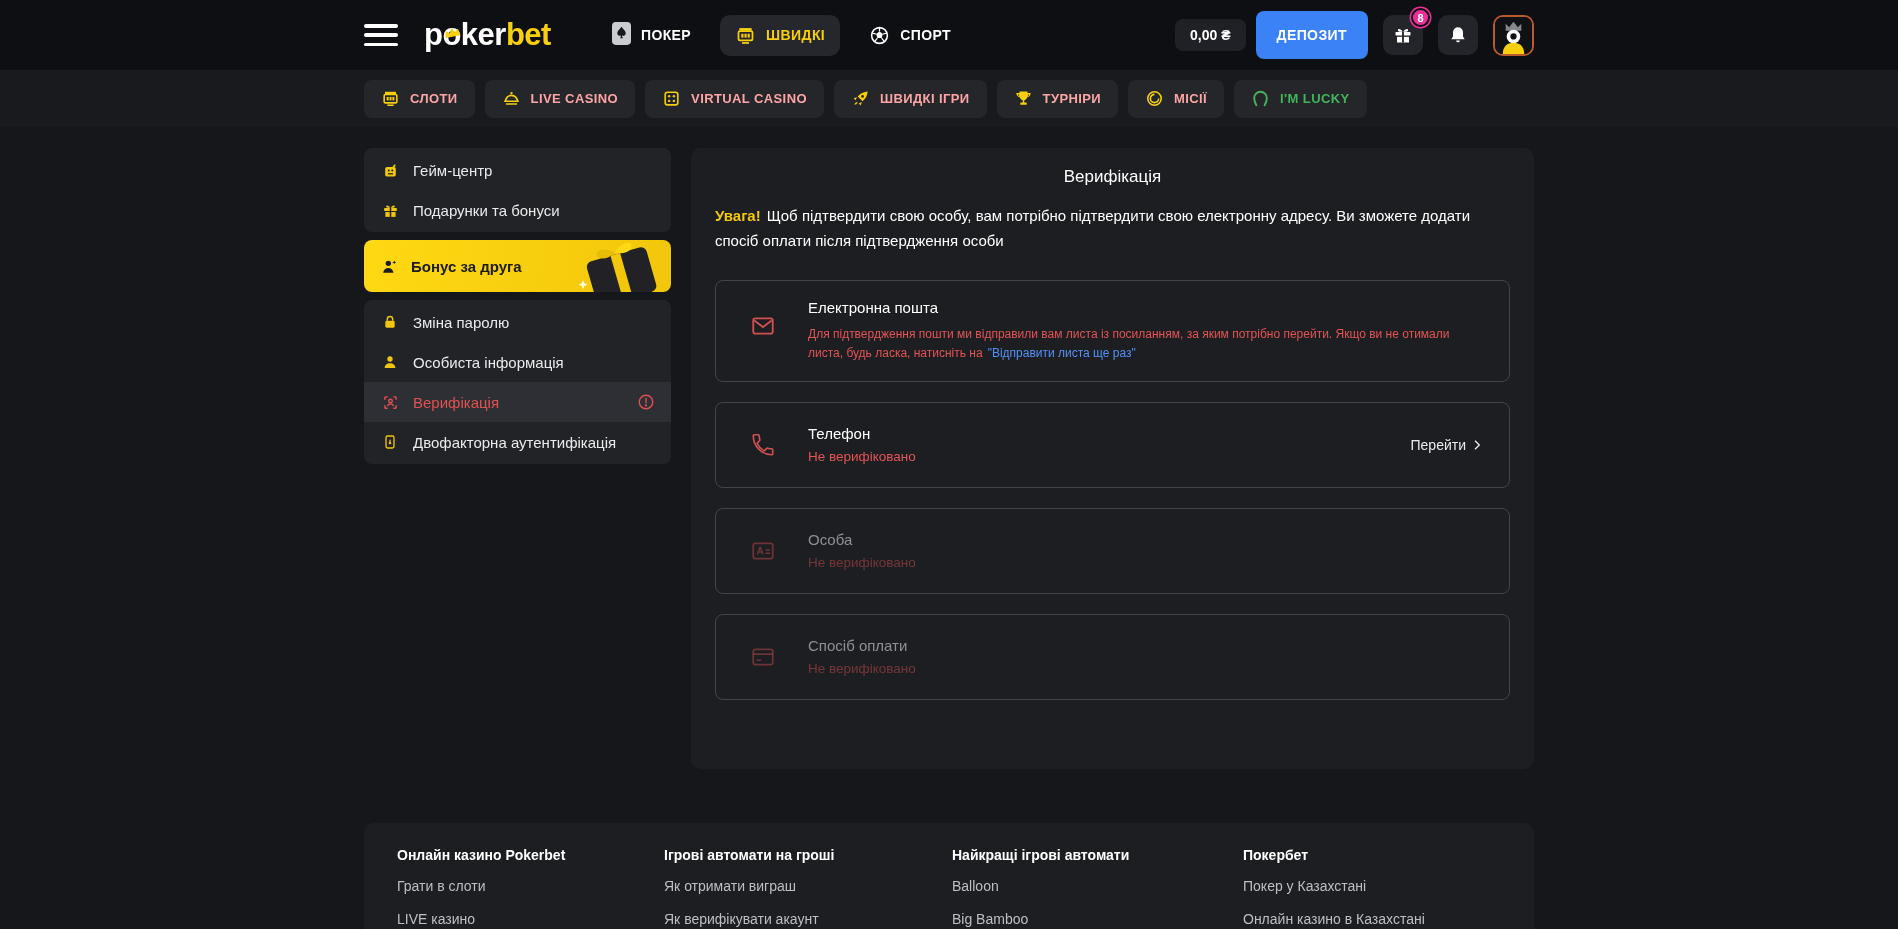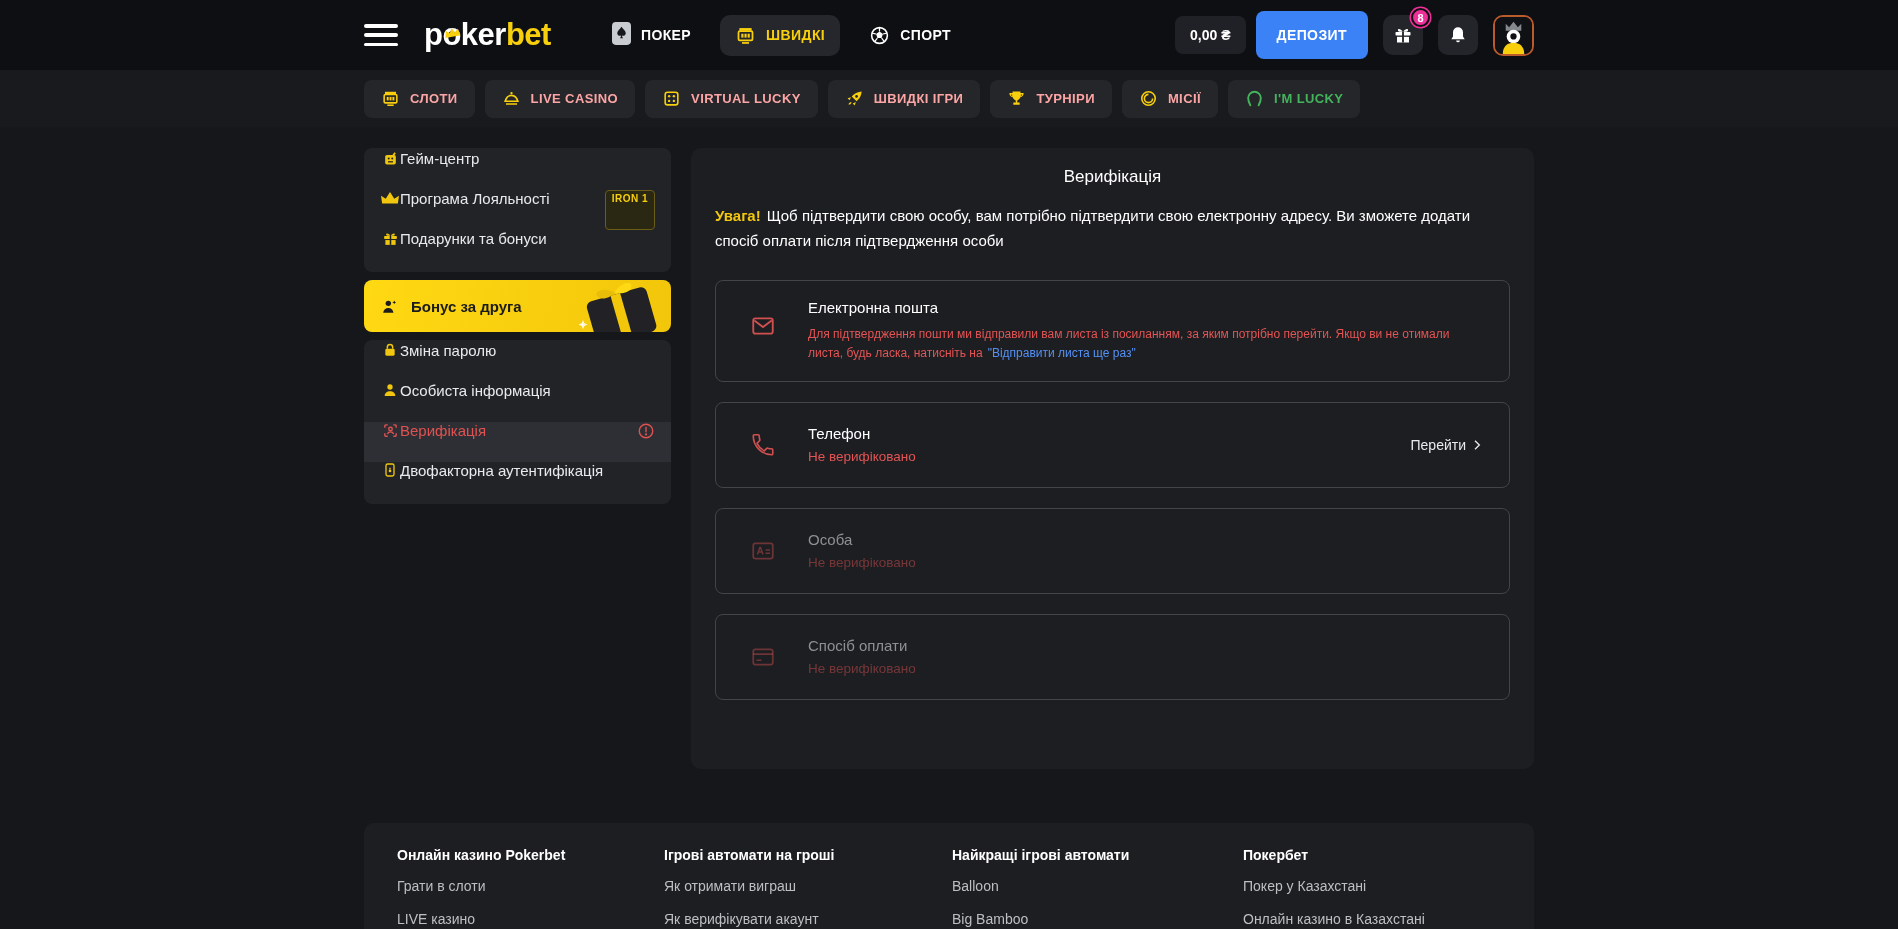--- a/index.html
+++ b/index.html
@@ -12,39 +12,39 @@
   .burger { width:34px; height:22px; display:flex; flex-direction:column; justify-content:space-between; cursor:pointer; background:none; border:none; margin-right:26px; }
   .burger span { display:block; height:3.5px; background:#fff; border-radius:2px; }
   .logo { font-size:31px; font-weight:800; letter-spacing:-0.5px; position:relative; margin-right:46px; cursor:pointer; display:flex; align-items:baseline; }
   .logo .lg-white { color:#fff; }
   .logo .lg-yellow { color:#f7cf0d; }
   .logo .lg-crown { position:absolute; top:-7px; left:19px; transform:rotate(-10deg); }
   .main-nav { display:flex; align-items:center; gap:14px; }
   .main-nav-item { display:flex; align-items:center; gap:10px; padding:10px 15px; border-radius:10px; background:none; border:none; cursor:pointer; color:#fff; font-weight:700; font-size:14px; letter-spacing:.4px; font-family:inherit; }
   .main-nav-item.active { background:#26272c; color:#f7cf0d; }
   .top-right { margin-left:auto; display:flex; align-items:center; }
-  .balance { background:#202127; border:none; color:#fff; font-weight:700; font-size:14px; padding:0 15px; height:38px; border-radius:8px; cursor:pointer; font-family:inherit; }
+  .balance { background:#202127; border:none; color:#fff; font-weight:700; font-size:14px; padding:0 15px; height:32px; border-radius:8px; cursor:pointer; font-family:inherit; }
   .deposit-btn { margin-left:10px; height:48px; padding:0 21px; border-radius:8px; border:none; background:#3b82f6; color:#fff; font-weight:700; font-size:14px; letter-spacing:.4px; cursor:pointer; font-family:inherit; }
   .icon-btn { position:relative; margin-left:15px; width:40px; height:40px; border-radius:10px; border:none; background:#24252a; color:#fff; display:flex; align-items:center; justify-content:center; cursor:pointer; }
   .badge { position:absolute; top:-7px; right:-7px; min-width:19px; height:19px; border-radius:50%; background:#ee2f98; border:2px solid #0e0f12; box-shadow:0 0 0 1.5px #ee2f98; color:#fff; font-size:11px; font-weight:700; display:flex; align-items:center; justify-content:center; }
   .avatar-btn { margin-left:15px; width:41px; height:41px; border-radius:10px; border:2px solid #bb5a2b; background:#101114; padding:0; overflow:hidden; cursor:pointer; }
 
   
   .subnav-strip { height:57px; background:#191a1e; display:flex; justify-content:center; }
   .subnav-inner { width:1170px; display:flex; align-items:center; gap:10px; }
   .subnav-btn { height:38px; display:flex; align-items:center; gap:10px; padding:0 17px; border-radius:8px; border:none; background:#25262a; color:#fca5a5; font-weight:700; font-size:13px; letter-spacing:.4px; cursor:pointer; font-family:inherit; }
   .subnav-btn .ico { color:#f7cf0d; display:flex; }
   .subnav-btn.lucky { color:#43b35c;justify-content:flex-end; }
   .subnav-btn.lucky .ico { color:#43b35c; }
 
   
   .content { width:1170px; margin:21px auto 0; display:flex; gap:20px; align-items:flex-start; }
   .sidebar { width:307px; flex:none; }
   .side-group { background:#222327; border-radius:8px; padding:2px 0; }
-  .side-item { height:40px; display:flex; padding:0 16px; font-size:15px; color:#e9eaec; cursor:pointer; }
+  .side-item { height:40px; display:flex; align-items:center; gap:13px; padding:0 16px; font-size:15px; color:#e9eaec; cursor:pointer; }
   .side-item .ico { color:#f0c60f; display:flex; width:20px; justify-content:center; }
   .side-item.active { background:#2e2f34; color:#e05252; }
   .side-item.active .ico { color:#e05252; }
   .iron-badge { margin-left:auto; font-size:10px; font-weight:700; letter-spacing:.5px; color:#f7cf0d; background:#2a2713; border:1px solid #6b5d1a; border-radius:4px; padding:2px 6px; }
   .alert-ic { margin-left:auto; color:#e05252; display:flex; }
   .ref-banner { margin:8px 0; height:52px; border-radius:8px; background:linear-gradient(100deg,#ffd913,#f2c60a); display:flex; align-items:center; gap:12px; padding:0 0 0 16px; cursor:pointer; position:relative; overflow:hidden; }
   .ref-banner .lbl { color:#1b1b1b; font-weight:700; font-size:15px; }
   .ref-banner .gift-art { position:absolute; right:0; top:0; }
 
   .main-panel { flex:1; background:#1d1e22; border-radius:10px; min-height:621px; padding:19px 24px; }
@@ -187,21 +187,21 @@
     <button class="subnav-btn">
       <span class="ico">
         <svg width="19" height="19" viewBox="0 0 24 24">
             <rect x="4" y="4" width="16" height="16" rx="3" fill="none" stroke="currentColor" stroke-width="2"></rect>
             <circle cx="9" cy="9" r="1.5" fill="currentColor"></circle>
             <circle cx="15" cy="9" r="1.5" fill="currentColor"></circle>
             <circle cx="9" cy="15" r="1.5" fill="currentColor"></circle>
             <circle cx="15" cy="15" r="1.5" fill="currentColor"></circle>
           </svg>
       </span>
-      <span>VIRTUAL LUCKY</span>
+      <span>VIRTUAL CASINO</span>
     </button>
     <button class="subnav-btn">
       <span class="ico">
         <svg width="19" height="19" viewBox="0 0 24 24" fill="currentColor">
             <path d="M21 3c-4.6.3-8.1 2-10.7 4.6L8.5 9.4l6.1 6.1 1.8-1.8C19 11.1 20.7 7.6 21 3z"></path>
             <circle cx="14.6" cy="9.4" r="1.7" fill="#25262a"></circle>
             <path d="M7.6 10.3l-4.3 1.5 2.4 2.4zM13.7 16.4l-1.5 4.3-2.4-2.4z"></path>
             <path d="M4.3 19.7c.7-2.1 1.9-3.2 3.9-3.4-.2 2-1.3 3.2-3.9 3.4z"></path>
           </svg>
       </span>
@@ -243,29 +243,20 @@
         <span class="ico">
           <svg width="17" height="17" viewBox="0 0 24 24" fill="currentColor">
               <path d="M14.5 7.5l3-4.2 2 1.4-3 4.2z"></path>
               <rect x="4.5" y="7" width="15" height="13.5" rx="2.5"></rect>
               <circle cx="9.5" cy="12" r="1.4" fill="#222327"></circle>
               <circle cx="14.5" cy="12" r="1.4" fill="#222327"></circle>
               <rect x="8.5" y="15.8" width="7" height="1.8" fill="#222327"></rect>
             </svg>
         </span>
         <span>Гейм-центр</span>
-      </div>
-      <div class="side-item">
-        <span class="ico">
-          <svg width="18" height="15" viewBox="0 0 24 20">
-              <path d="M1.5 18h21l1.5-10.5-6.3 4L12 2.5 6.3 11.5 0 7.5z" fill="currentColor"></path>
-            </svg>
-        </span>
-        <span>Програма Лояльності</span>
-        <span class="iron-badge">IRON 1</span>
       </div>
       <div class="side-item">
         <span class="ico">
           <svg width="17" height="17" viewBox="0 0 24 24" fill="currentColor">
               <rect x="3" y="8.3" width="18" height="4.4" rx="1"></rect>
               <path d="M4.8 14.2h14.4V21H4.8z"></path>
               <rect x="10.9" y="8.3" width="2.2" height="12.7" fill="#222327"></rect>
               <path d="M11.6 7.8C9.9 4.8 5.7 3.7 5.9 6.2c.2 2.3 3.9 2.3 5.7 1.6zm.8 0c1.7-3 5.9-4.1 5.7-1.6-.2 2.3-3.9 2.3-5.7 1.6z"></path>
             </svg>
         </span>

